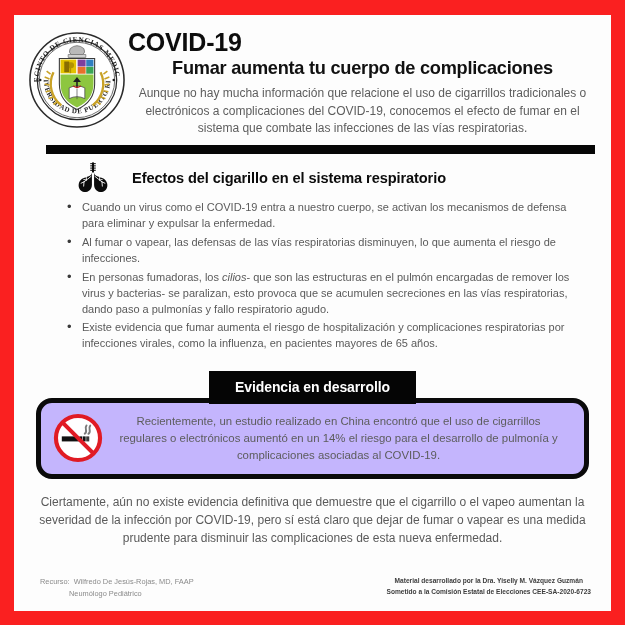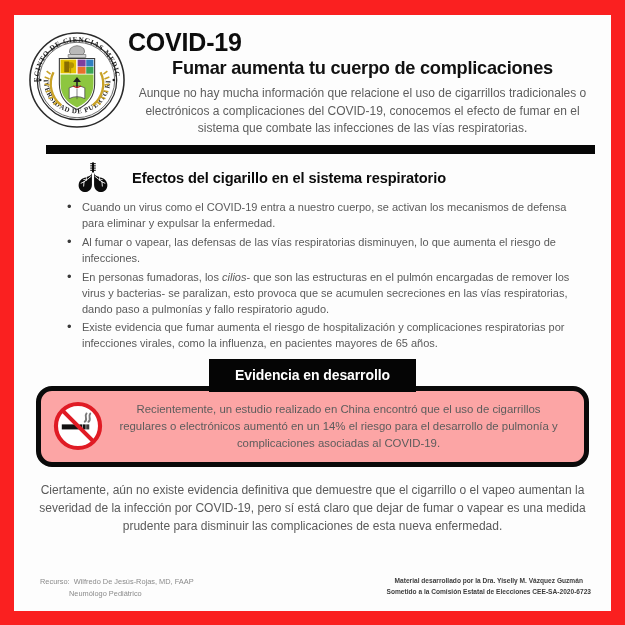--- a/index.html
+++ b/index.html
@@ -123,42 +123,42 @@
     color: #3a3a3a;
     font-size: 13px;
   }
   ul.bullets li i {
     font-style: italic;
   }
 
   
   .badge-wrap {
     text-align: center;
-    margin-top: 8px;
+    margin-top: 20px;
     position: relative;
     z-index: 3;
     text-decoration: underline;
   }
   .badge {
     display: inline-block;
     background: #050505;
     color: #ffffff;
     font-size: 14px;
     font-weight: bold;
     padding: 8px 26px 9px 26px;
     letter-spacing: -0.1px;
   }
 
   
   .evidence-box {
     position: relative;
     margin: -6px 22px 0 22px;
     border: 5px solid #0a0a0a;
     border-radius: 16px;
-    background: #fca5a5;
+    background: #c4b5fd;
     display: flex;
     align-items: center;
     padding: 8px 16px 9px 10px;
     z-index: 1;
   }
   .nosmoke-icon {
     width: 54px;
     height: 54px;
     flex: 0 0 auto;
     margin-right: 4px;

